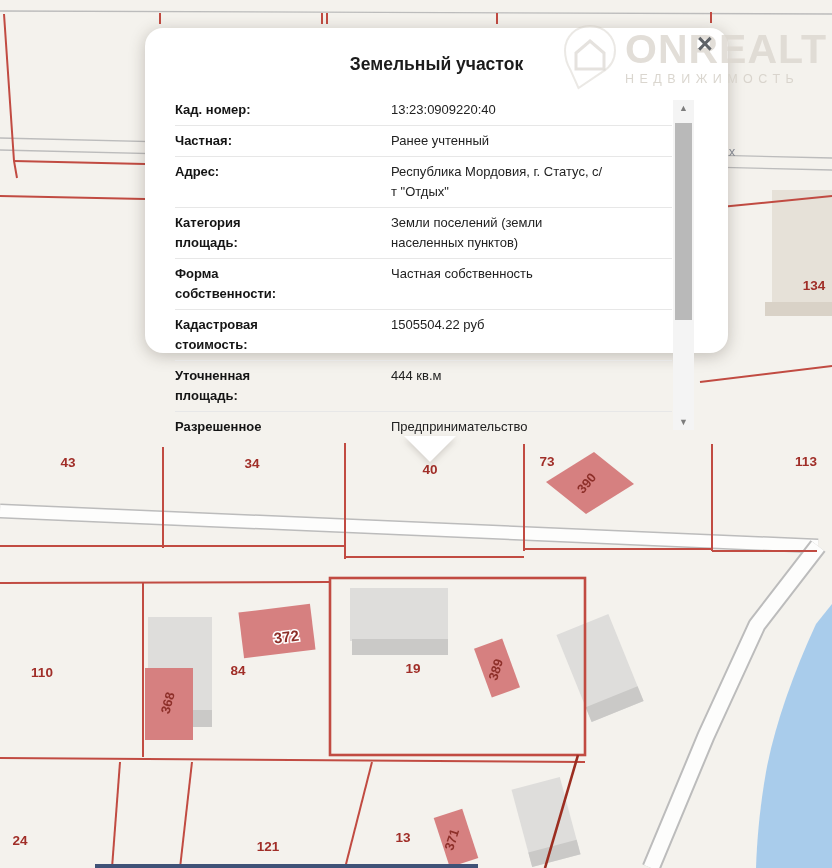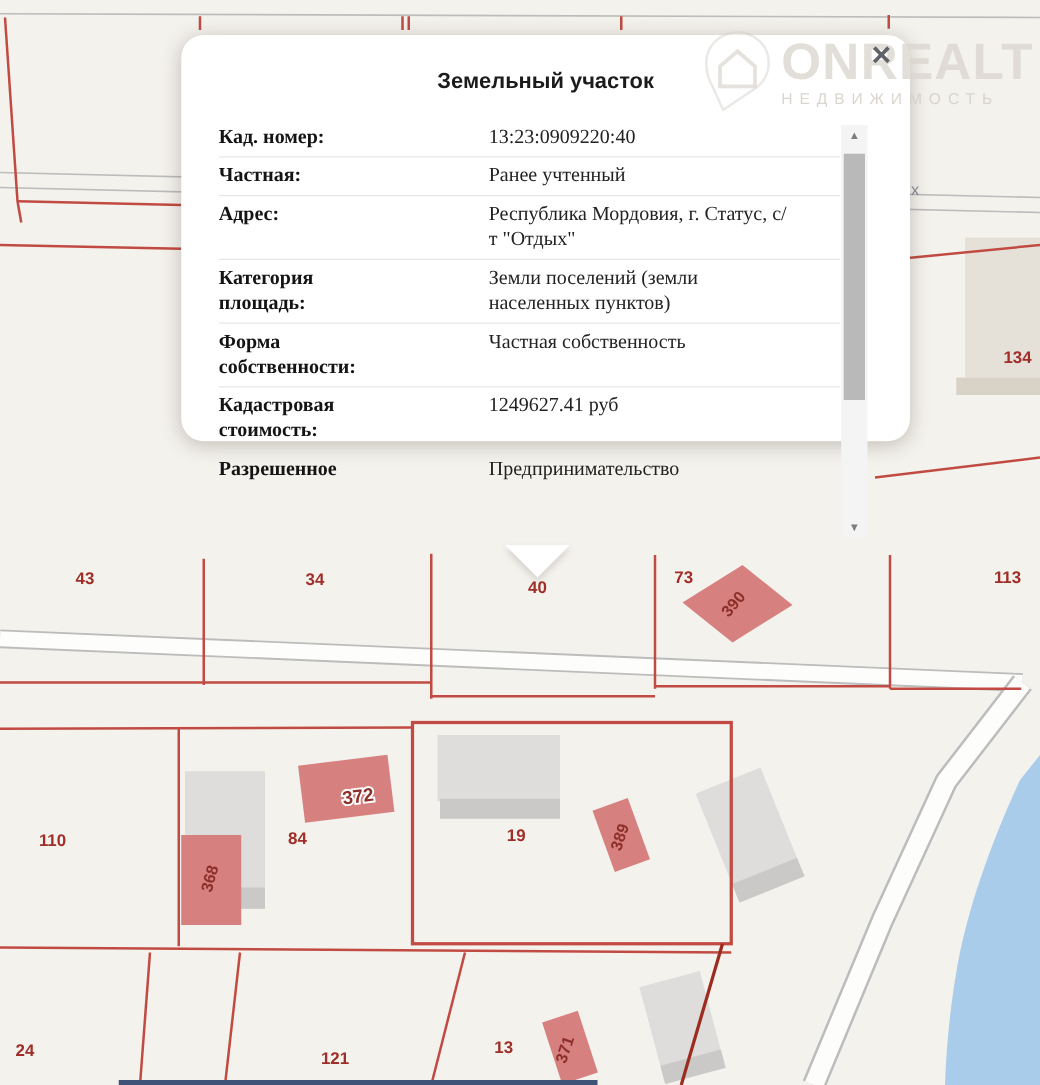--- a/index.html
+++ b/index.html
@@ -30,21 +30,21 @@
   
   .popup{
     position:absolute;left:145px;top:28px;width:583px;height:325px;
     background:#fff;border-radius:18px;z-index:10;
     box-shadow:0 3px 16px rgba(60,50,40,.28);
   }
   .popup-title{
     margin-top:26px;text-align:center;font-size:17.5px;font-weight:bold;color:#1b1b1b;
   }
   .rows{position:absolute;left:30px;top:67px;width:497px;}
-  .row{display:flex;padding:5px 0;line-height:20px;font-size:16px;font-family:Liberation Serif, serif;}
+  .row{display:flex;padding:5px 0;line-height:20px;font-size:13px;}
   .row + .row{border-top:1px solid #e7e7e7;}
   .row .lbl{width:180px;flex:0 0 180px;font-weight:bold;color:#141414;white-space:pre-line;box-sizing:border-box;padding-right:55px;}
   .row .val{flex:1;color:#222;white-space:pre-line;margin-left:36px;}
   
   .sb{position:absolute;left:528px;top:72px;width:21px;height:330px;background:#f4f4f4;z-index:11;}
   .sb-up,.sb-down{position:absolute;left:0;width:21px;height:16px;display:flex;align-items:center;justify-content:center;font-size:9px;color:#7d7d7d;cursor:pointer;}
   .sb-up{top:0;}
   .sb-down{bottom:0;}
   .sb-thumb{position:absolute;left:2px;top:23px;width:17px;height:197px;background:#b9b9b9;cursor:pointer;}
   .popup-pointer{
@@ -203,21 +203,26 @@
 населенных пунктов)</span>
     </div>
     <div class="row">
       <span class="lbl">Форма
 собственности:</span>
       <span class="val">Частная собственность</span>
     </div>
     <div class="row">
       <span class="lbl">Кадастровая
 стоимость:</span>
-      <span class="val">1249627.41 руб</span>
+      <span class="val">1505504.22 руб</span>
+    </div>
+    <div class="row">
+      <span class="lbl">Уточненная
+площадь:</span>
+      <span class="val">444 кв.м</span>
     </div>
     <div class="row">
       <span class="lbl">Разрешенное</span>
       <span class="val">Предпринимательство</span>
     </div>
   </div>
 
   <div class="sb">
     <div class="sb-up">▲</div>
     <div class="sb-thumb"></div>

